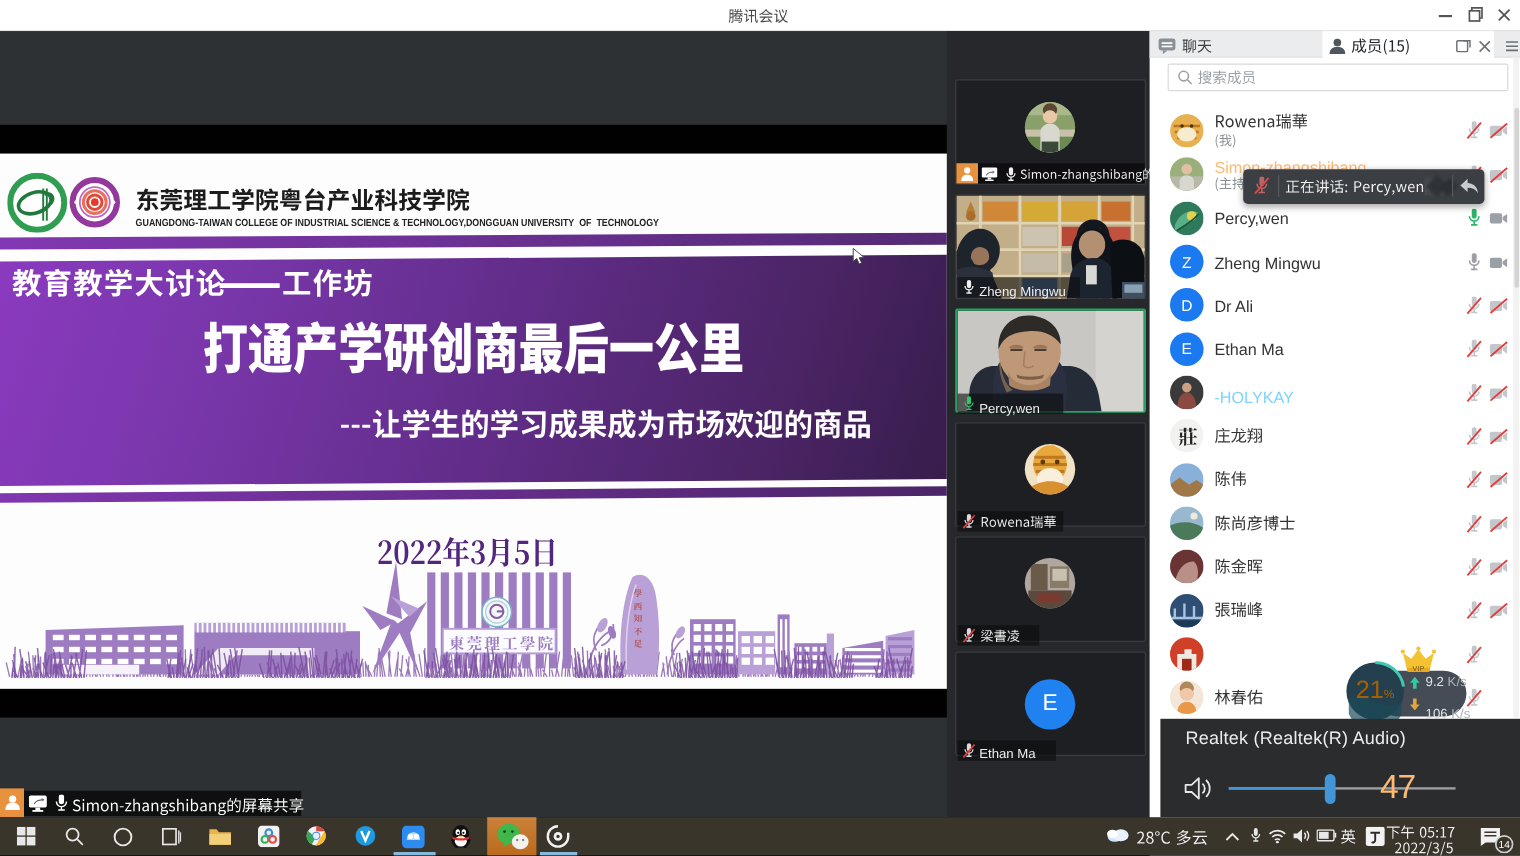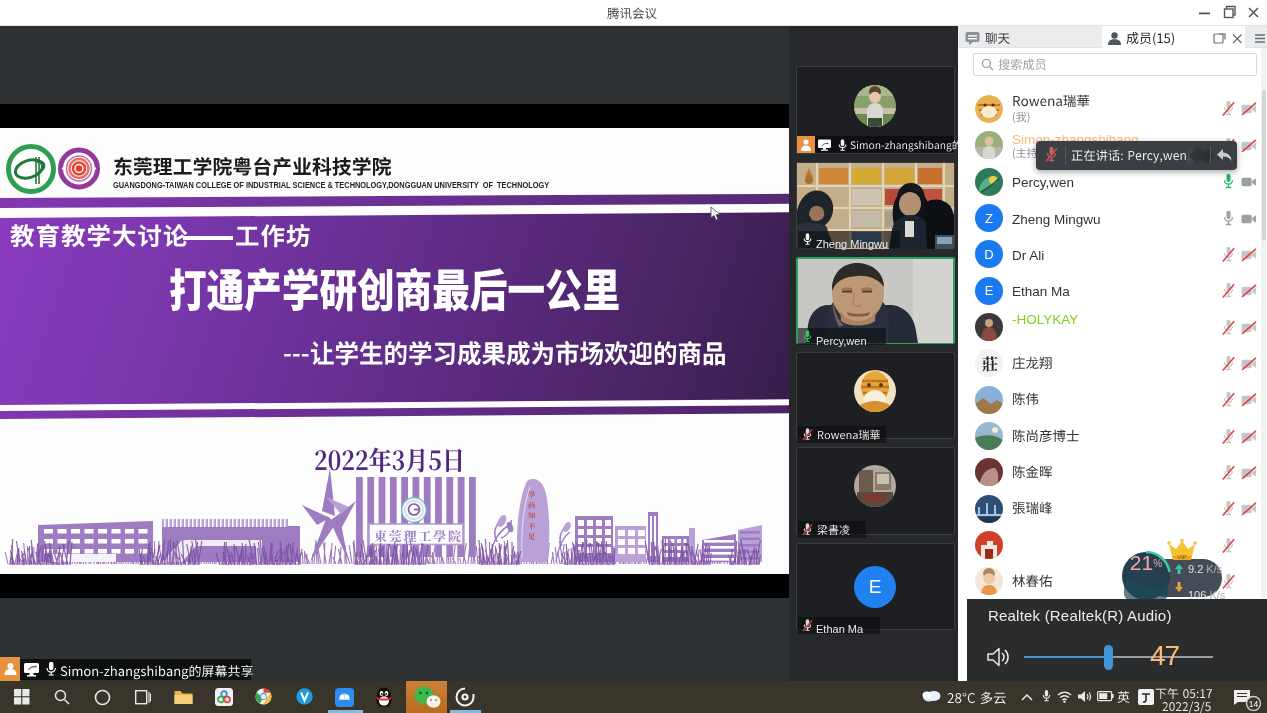--- a/index.html
+++ b/index.html
@@ -580,21 +580,21 @@
         <clipPath id="avholykay">
           <circle cx="14" cy="14" r="14"></circle>
         </clipPath>
       </defs>
       <g clip-path="url(#avholykay)">
         <rect width="28" height="28" fill="#3a3a3c"></rect>
         <path d="M6 28 C6 18 10 14 14 14 C18 14 22 18 22 28 Z" fill="#8a4a42"></path>
         <circle cx="14" cy="10" r="4" fill="#caa080"></circle>
       </g>
     </svg>
-<div class="abs" style="left:1012px;top:312px;font:13.5px 'Liberation Sans',sans-serif;color:#84cc16;white-space:nowrap">-HOLYKAY</div>
+<div class="abs" style="left:1012px;top:324px;font:13.5px 'Liberation Sans',sans-serif;color:#7dd3fc;white-space:nowrap">-HOLYKAY</div>
 <svg class="abs" style="left:1221px;top:319.5px" width="15" height="16" viewBox="0 0 13 15">
       <path d="M4.6 1.8 a1.9 2 0 0 1 3.8 0 v3.8 a1.9 2 0 0 1 -3.8 0 Z" fill="#c3c7cc"></path>
       <path d="M2.8 5.8 a3.7 3.7 0 0 0 7.4 0 M6.5 9.6 V12.2 M4 12.6 H9" stroke="#c3c7cc" stroke-width="1.3" fill="none"></path>
       <path d="M1.2 13.5 L11.8 1.2" stroke="#e04040" stroke-width="1.5"></path>
     </svg>
 <svg class="abs" style="left:1241px;top:320.5px" width="16" height="14" viewBox="0 0 15 13">
       <rect x="0.5" y="2.5" width="9.5" height="8" rx="1.5" fill="#c3c7cc"></rect>
       <path d="M10.5 5.5 L14 3 V10 L10.5 7.5 Z" fill="#c3c7cc"></path>
       <path d="M1 12 L14 0.8" stroke="#e04040" stroke-width="1.5"></path>
     </svg>
@@ -779,21 +779,21 @@
 <div class="abs" style="left:1210px;top:146px;width:1px;height:18px;background:#56595e"></div>
 <svg class="abs" style="left:1215px;top:147px" width="18" height="16">
 <path d="M8 2 L2 7.5 L8 13 V9.5 C12 9.5 15 11 16.5 14 C16.5 9 13 5.8 8 5.5 Z" fill="#c9cbce"></path>
     </svg>
 <div class="abs" style="left:1146px;top:558.5px;width:76px;height:38px;background:#454c55;border-radius:19px"></div>
 <svg class="abs" style="left:1121px;top:551px" width="50" height="50">
 <circle cx="25" cy="25" r="24" fill="#24404e"></circle>
 <path d="M25 1 a24 24 0 0 1 23.6 20" fill="none" stroke="#3fc8b4" stroke-width="2.5"></path>
 <path d="M3 32 C10 28 18 30 25 34 C32 38 40 38 47 34 V44 A24 24 0 0 1 3 44 Z" fill="#1d4a5a" opacity="0.7"></path>
 </svg>
-<div class="abs" style="left:1121px;top:551px;width:50px;height:50px;display:flex;align-items:flex-start;justify-content:center;font:300 21px 'Liberation Sans',sans-serif;color:#fca5a5">21<span style="font-size:10px;margin-top:7px">%</span></div>
+<div class="abs" style="left:1121px;top:551px;width:50px;height:50px;display:flex;align-items:center;justify-content:center;font:300 21px 'Liberation Sans',sans-serif;color:#a16207">21<span style="font-size:10px;margin-top:7px">%</span></div>
 <svg class="abs" style="left:1174px;top:564px" width="10" height="28">
 <path d="M5 0 L9 5 H6.5 V10 H3.5 V5 H1 Z" fill="#35c89e"></path>
 <path d="M5 28 L1 23 H3.5 V18 H6.5 V23 H9 Z" fill="#e2a43c"></path>
     </svg>
 <div class="abs" style="left:1188px;top:563px;font:11px 'Liberation Sans',sans-serif;color:#dfe3e6">9.2<span style="color:#aab0b6"> K/s</span></div>
 <div class="abs" style="left:1188px;top:589px;font:11px 'Liberation Sans',sans-serif;color:#dfe3e6">106<span style="color:#aab0b6"> K/s</span></div>
 <svg class="abs" style="left:1166px;top:538px" width="32" height="24">
 <path d="M6 18 L3 6 L10 11 L16 3 L22 11 L29 6 L26 18 Z" fill="#f5c332"></path>
 <path d="M6 18 h20 l-1 4 h-18 Z" fill="#e8a820"></path>
 <circle cx="3" cy="5" r="1.8" fill="#f5c332"></circle>

